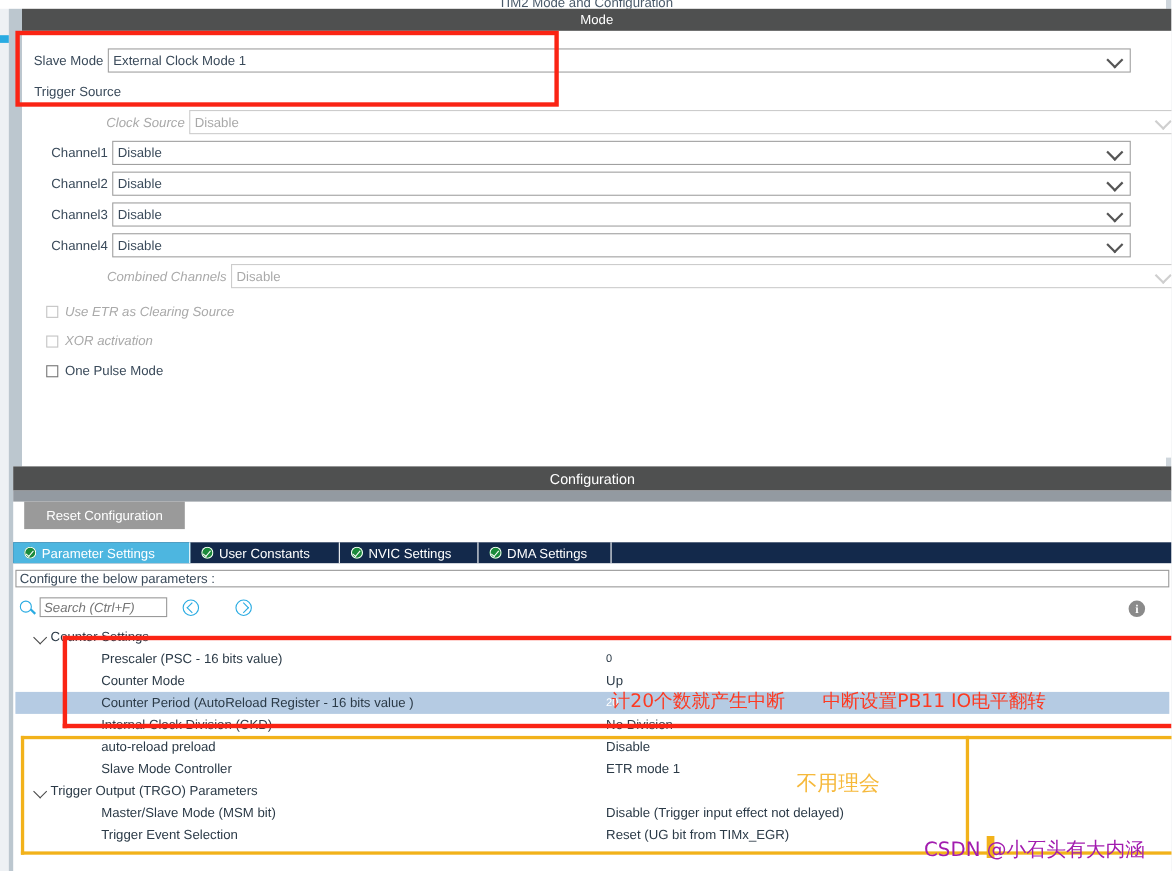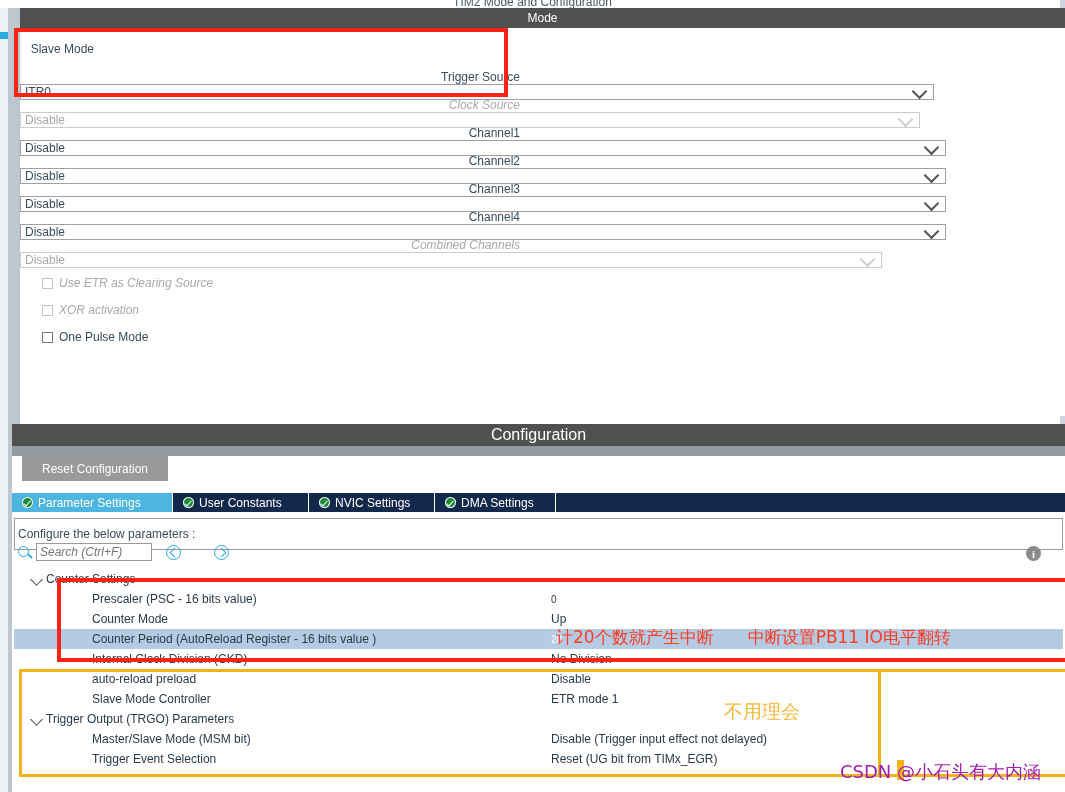--- a/index.html
+++ b/index.html
@@ -26,26 +26,26 @@
 
   
   .mode-panel{position:absolute;left:20px;top:8px;width:1045px;height:408px;background:#ffffff;}
   .panel-header{
     position:absolute;left:0;top:0;width:100%;height:20px;
     background:#4f5050;color:#ffffff;font-size:12px;
     display:flex;align-items:center;justify-content:center;
   }
   .mode-body{position:absolute;left:0;top:20px;width:1045px;height:388px;}
 
-  .row{position:absolute;left:0;height:26px;display:flex;align-items:center;flex-direction:column;}
+  .row{position:absolute;left:0;height:26px;display:flex;align-items:center;}
   .row-label{
     text-align:right;font-size:12px;color:#3a4a5a;
     padding-right:4px;white-space:nowrap;
   }
-  .row-label.dim{color:#a9a9a9;font-style:italic;}
+  .row-label.dim{color:#a9a9a9;font-style:italic;margin-left:44px;}
   .combo{
     position:relative;height:22px;border:1px solid #a0a0a0;background:#ffffff;
     display:flex;align-items:center;box-sizing:border-box;
   }
   .combo.dim{border-color:#cccccc;}
   .combo-val{padding-left:4px;font-size:12px;color:#3a4a5a;white-space:nowrap;}
   .combo.dim .combo-val{color:#a9a9a9;}
   .chev{
     position:absolute;right:8px;top:50%;width:9px;height:9px;margin-top:-6px;
     border-right:2px solid #555;border-bottom:2px solid #555;
@@ -59,21 +59,21 @@
     box-sizing:border-box;margin-right:6px;
   }
   .cbox.dim{border-color:#c4c4c4;}
   .cblabel{font-size:12px;color:#3a4a5a;}
   .cblabel.dim{color:#a9a9a9;font-style:italic;}
 
   
   .cfg-panel{position:absolute;left:12px;top:424px;width:1053px;height:368px;background:#ffffff;}
   .cfg-header{
     position:absolute;left:0;top:0;width:1053px;height:22px;background:#4f5050;
-    color:#fff;font-size:16px;display:flex;align-items:center;justify-content:center;
+    color:#fff;font-size:13px;display:flex;align-items:center;justify-content:center;
   }
   .cfg-sub{position:absolute;left:0;top:22px;width:1053px;height:10px;background:#939aa1;}
 
   .reset-btn{
     position:absolute;left:22px;top:456px;width:146px;height:25px;
     background:#9a9a9a;color:#ffffff;border:0;
     font-size:12px;font-family:inherit;
     display:flex;align-items:center;justify-content:center;cursor:default;
   }
 
@@ -89,21 +89,21 @@
     margin-right:5px;position:relative;flex:0 0 auto;
     box-shadow:0 0 0 1px #ffffff inset;
   }
   .tab-check:after{
     content:"";position:absolute;left:2.5px;top:2px;width:3px;height:6px;
     border-right:1.6px solid #ffffff;border-bottom:1.6px solid #ffffff;
     transform:rotate(40deg);
   }
 
   .cfg-note{
-    position:absolute;left:14px;top:518px;width:1049px;height:32px;
+    position:absolute;left:14px;top:518px;width:1049px;height:16px;
     border:1px solid #9a9a9a;box-sizing:border-box;background:#fff;
     font-size:12px;color:#3a4a5a;display:flex;align-items:center;padding-left:3px;
   }
 
   .searchrow{position:absolute;left:14px;top:543px;width:1049px;height:22px;}
   .mag{
     position:absolute;left:4px;top:3px;width:11px;height:11px;
     border:1.8px solid #29abe2;border-radius:50%;box-sizing:border-box;
   }
   .mag:after{
@@ -187,28 +187,28 @@
   <div class="cyan-tick"></div>
   <div class="right-edge"></div>
 
   <div class="mode-panel">
     <div class="panel-header">Mode</div>
 
     <div class="mode-body">
 
       <div class="row" style="top:14px;">
         <div class="row-label" style="width:74px;">Slave Mode</div>
+        <div class="combo" style="width:930px;">
+          <span class="combo-val">External Clock Mode 1</span>
+          <span class="chev"></span>
+        </div>
       </div>
 
       <div class="row" style="top:42px;">
         <div class="row-label" style="width:90px;">Trigger Source</div>
-        <div class="combo" style="width:914px;">
-          <span class="combo-val">ITR0</span>
-          <span class="chev"></span>
-        </div>
       </div>
 
       <div class="row" style="top:70px;">
         <div class="row-label dim" style="width:104px;">Clock Source</div>
         <div class="combo dim" style="width:900px;">
           <span class="combo-val">Disable</span>
           <span class="chev"></span>
         </div>
       </div>
 

